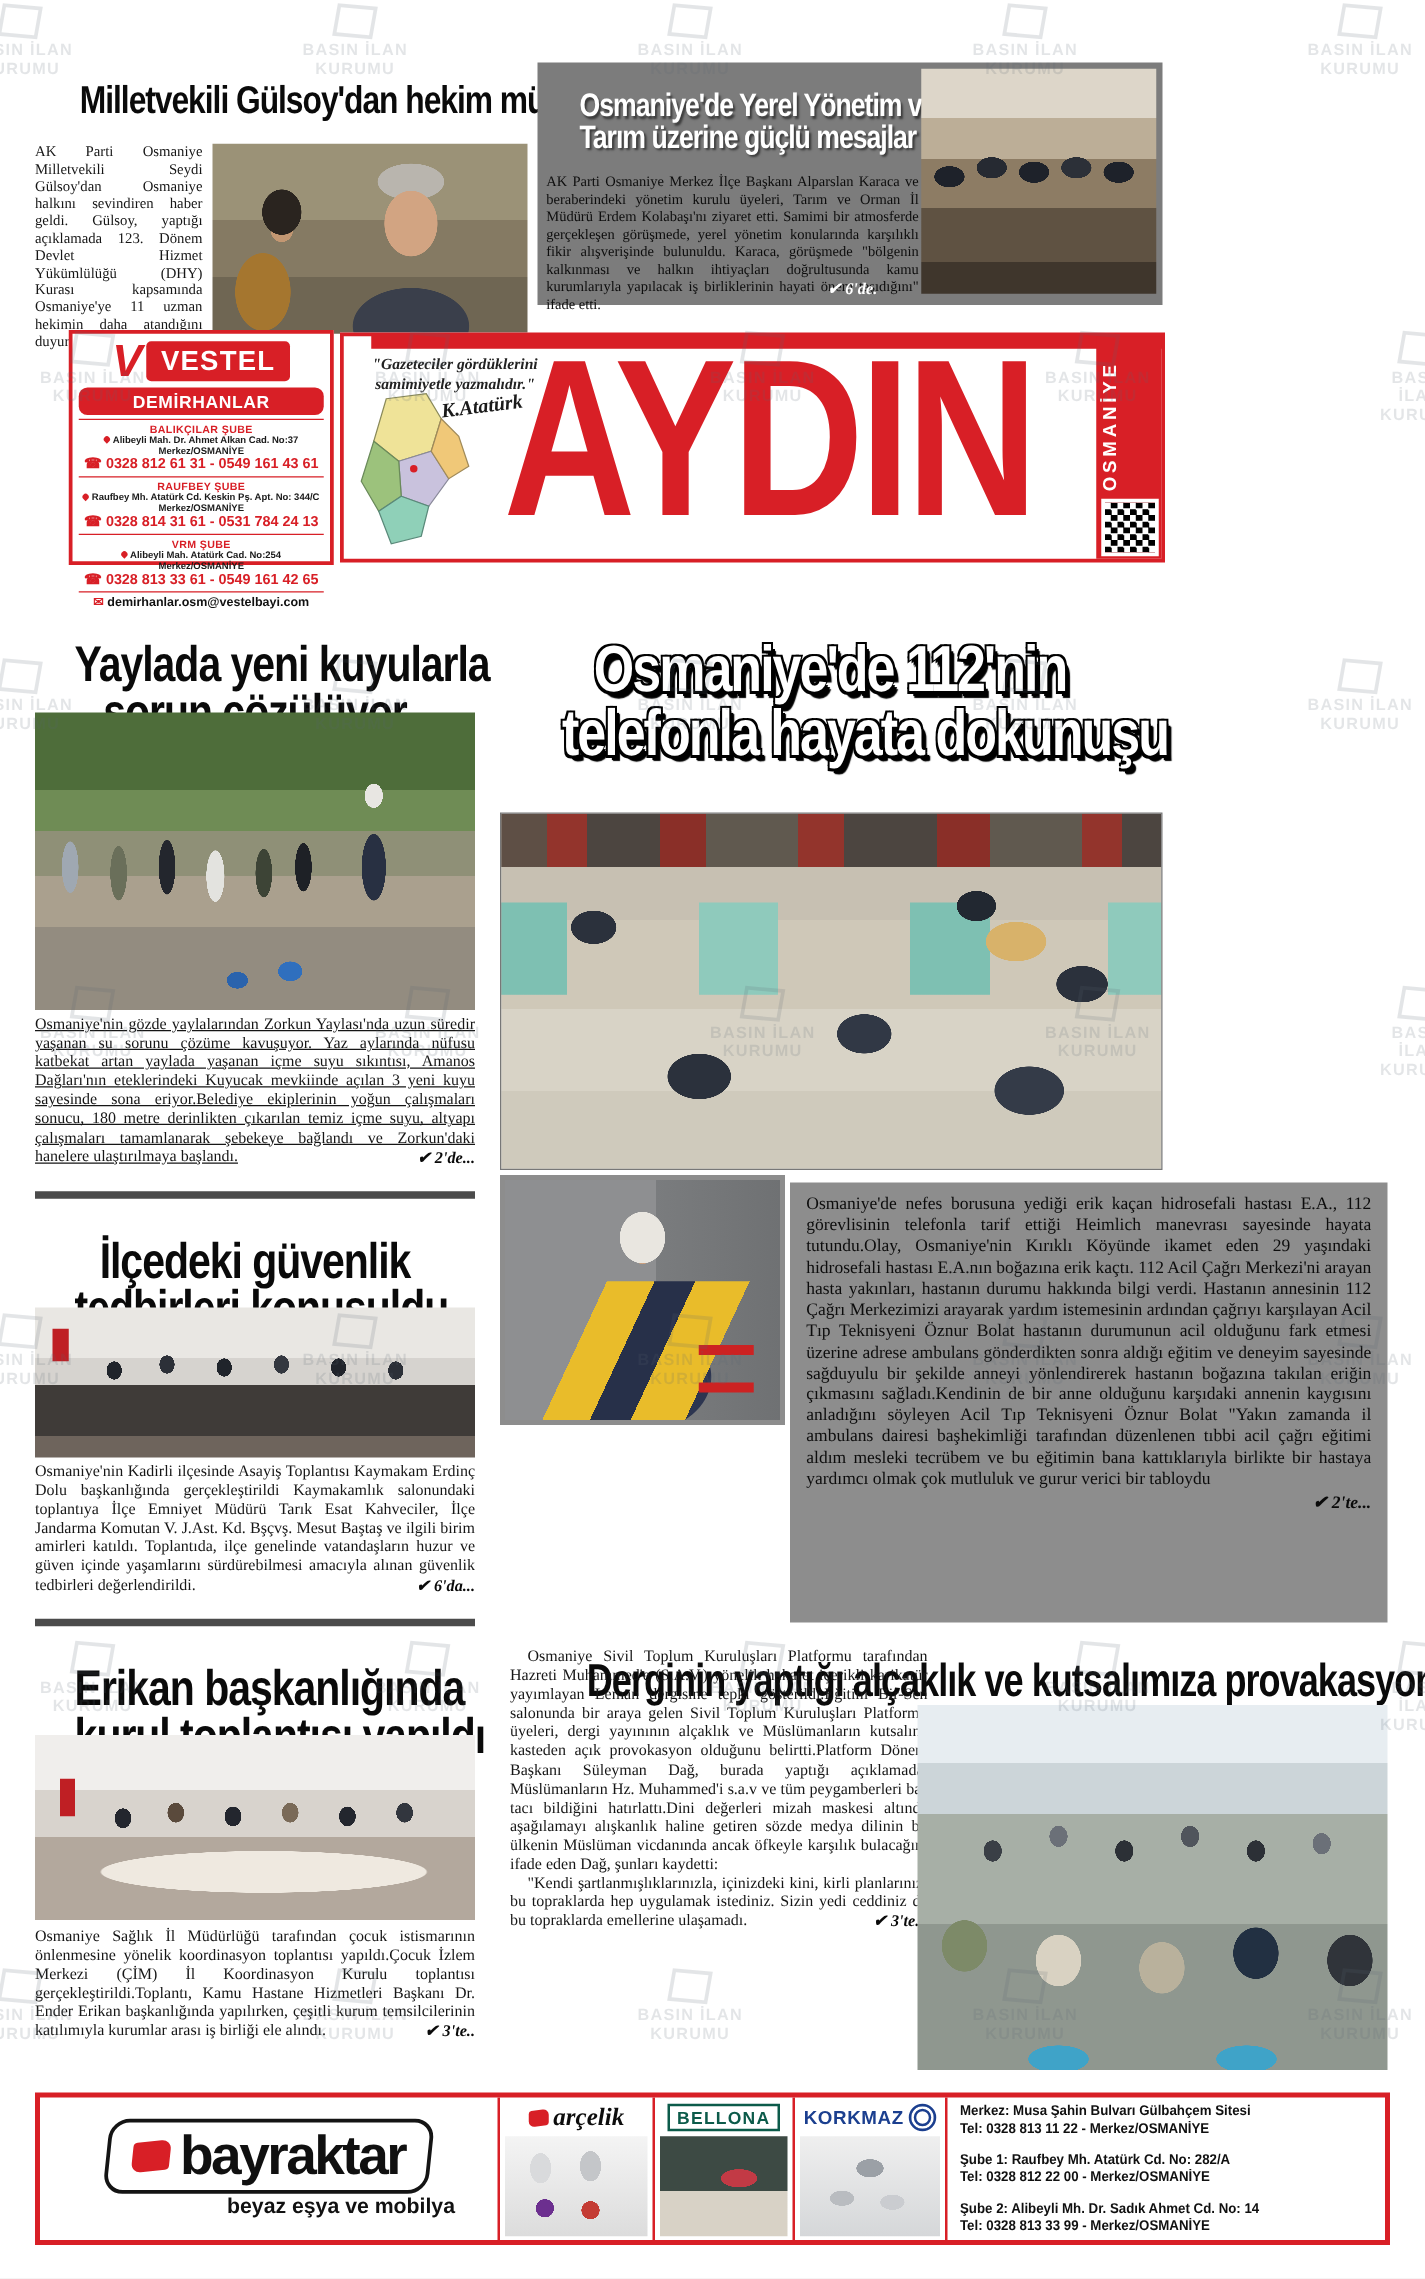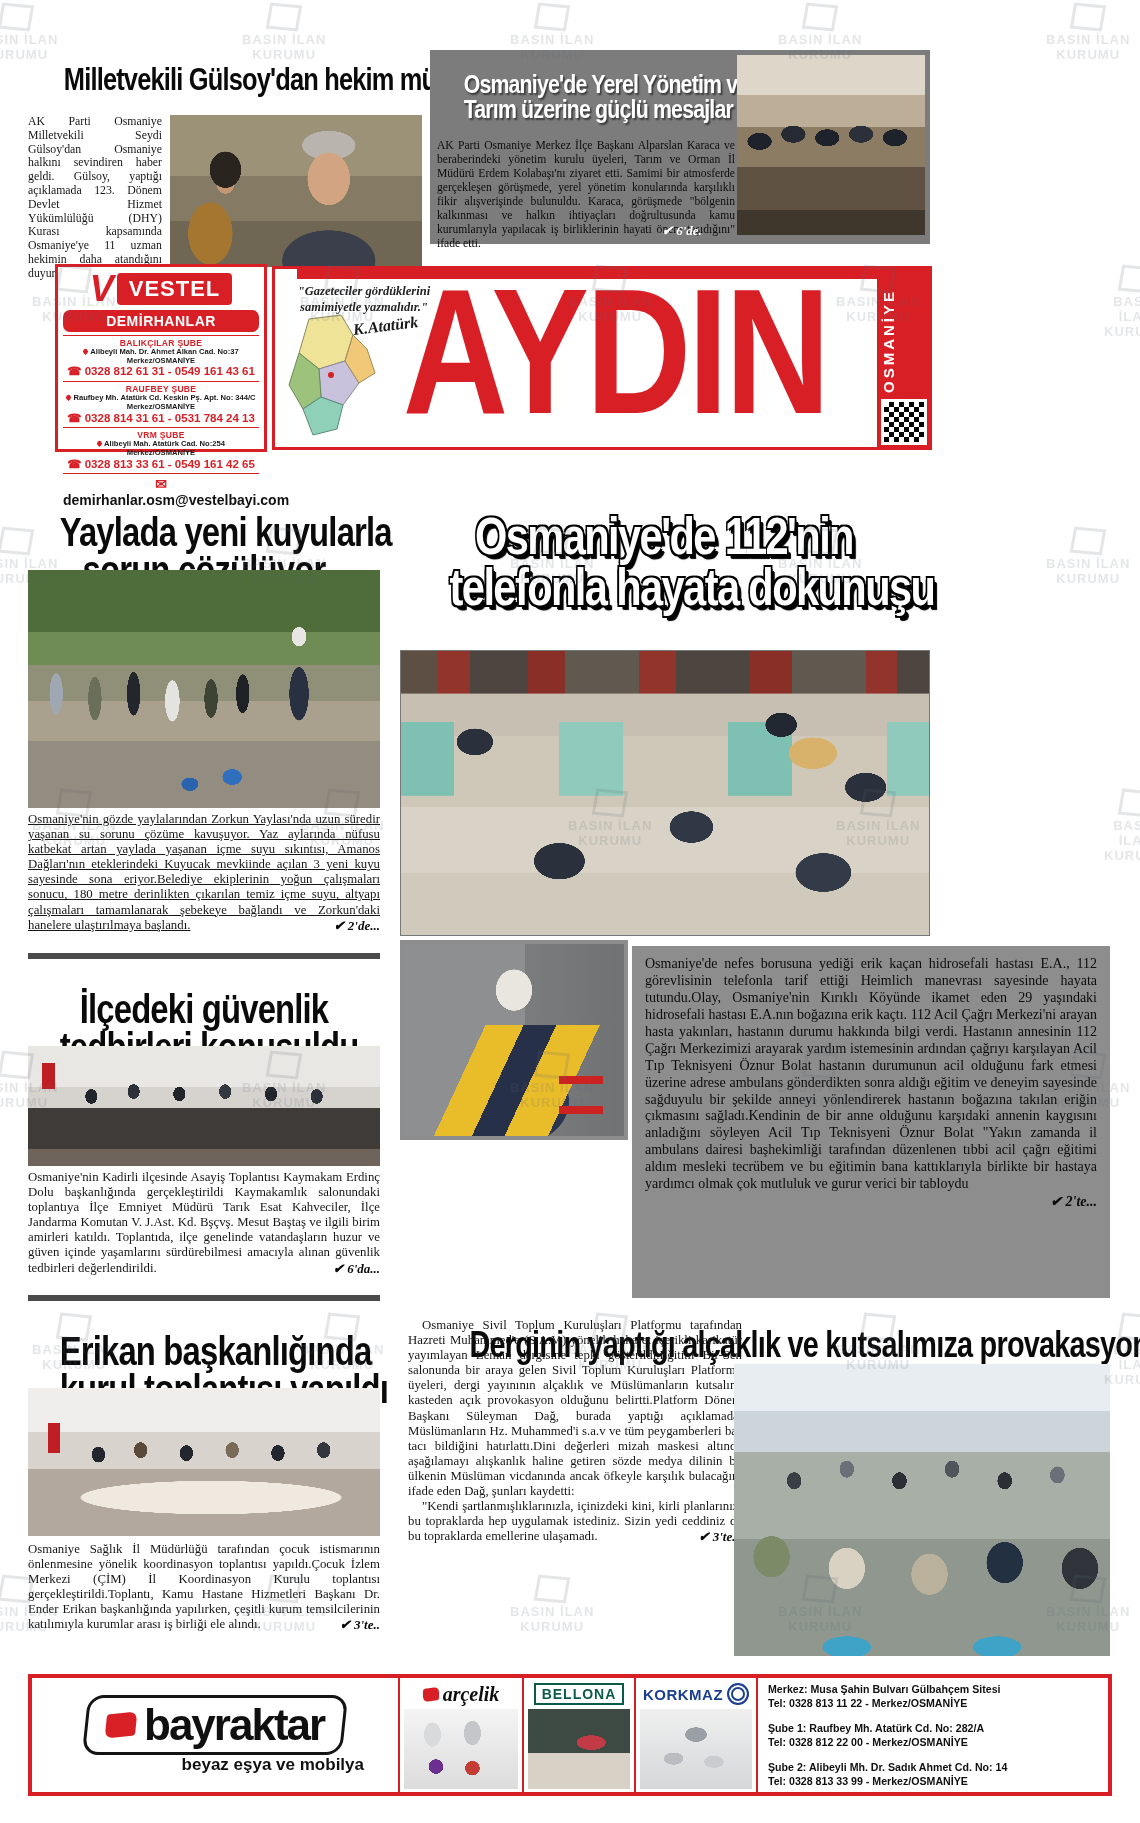--- a/index.html
+++ b/index.html
@@ -48,21 +48,21 @@
   #v-row{display:flex;align-items:center;justify-content:center;gap:3px;height:38px;}
   #v-mark{font:bold italic 36px "Liberation Sans",sans-serif;color:#d81f26;line-height:1;}
   #v-brand{background:#d81f26;color:#fff;font-weight:bold;font-size:22px;letter-spacing:1px;padding:3px 12px;border-radius:4px;}
   #v-dealer{background:#d81f26;color:#fff;font-weight:bold;font-size:14px;letter-spacing:.5px;border-radius:7px;padding:3px 0;margin-top:2px;}
   .v-branch{border-top:1px solid #d81f26;margin-top:3px;padding-top:2px;}
   .v-branch:first-of-type{border-top:none;margin-top:2px;}
   .v-name{color:#d81f26;font-weight:bold;font-size:8.5px;letter-spacing:.3px;}
   .v-addr{font-weight:bold;font-size:7.6px;color:#1a1a1a;line-height:1.15;}
   .v-phone{color:#d81f26;font-weight:bold;font-size:11.5px;line-height:1.1;}
   .pin{display:inline-block;width:5px;height:5px;border-radius:50% 50% 50% 0;background:#d81f26;transform:rotate(-45deg);margin-right:2px;}
-  #v-email{border-top:1px solid #d81f26;margin-top:3px;padding-top:2px;font-weight:bold;font-size:14px;}
+  #v-email{border-top:1px solid #d81f26;margin-top:3px;padding-top:2px;font-weight:bold;font-size:10px;}
   #v-email .env{color:#d81f26;}
   
   #masthead{position:absolute;left:272px;top:266px;width:660px;height:184px;border:3px solid #d81f26;background:#fff;box-sizing:border-box;}
   #mh-bar{position:absolute;left:22px;right:-1px;top:-1px;height:11px;background:#d81f26;}
   #mh-quote{position:absolute;left:10px;top:15px;width:158px;font:italic bold 12.5px "Liberation Serif",serif;color:#222;text-align:center;line-height:1.25;}
   #mh-sign{position:absolute;left:78px;top:48px;font:italic bold 16px "Liberation Serif",serif;transform:rotate(-7deg);color:#1a1a1a;}
   #mh-map{position:absolute;left:4px;top:44px;}
   #mh-title{position:absolute;left:104px;top:-8px;width:472px;height:180px;display:flex;align-items:center;justify-content:center;
             font-size:172px;font-weight:bold;color:#d81f26;letter-spacing:-4px;transform:scale(.85,1.04);line-height:1;}
   #mh-right{position:absolute;right:0;top:0;width:52px;height:100%;background:#d81f26;}

